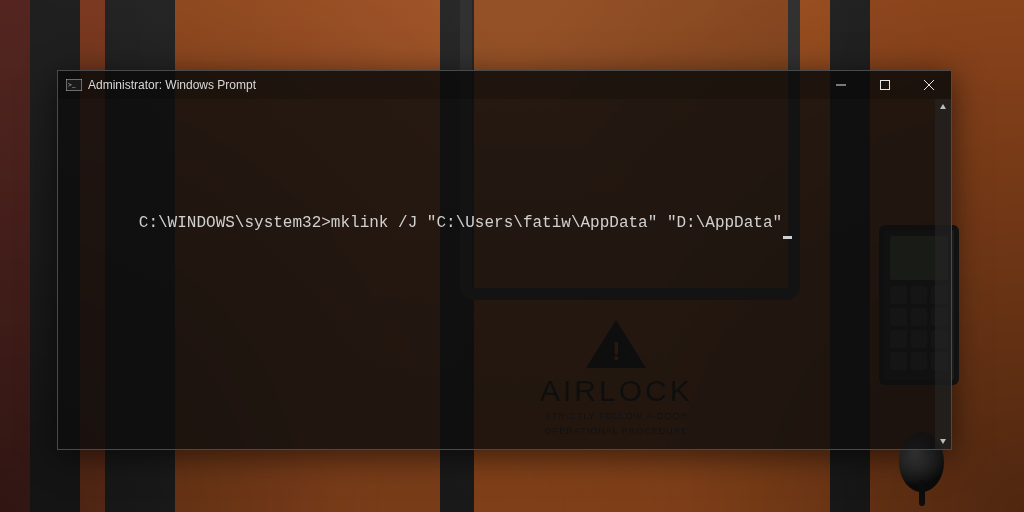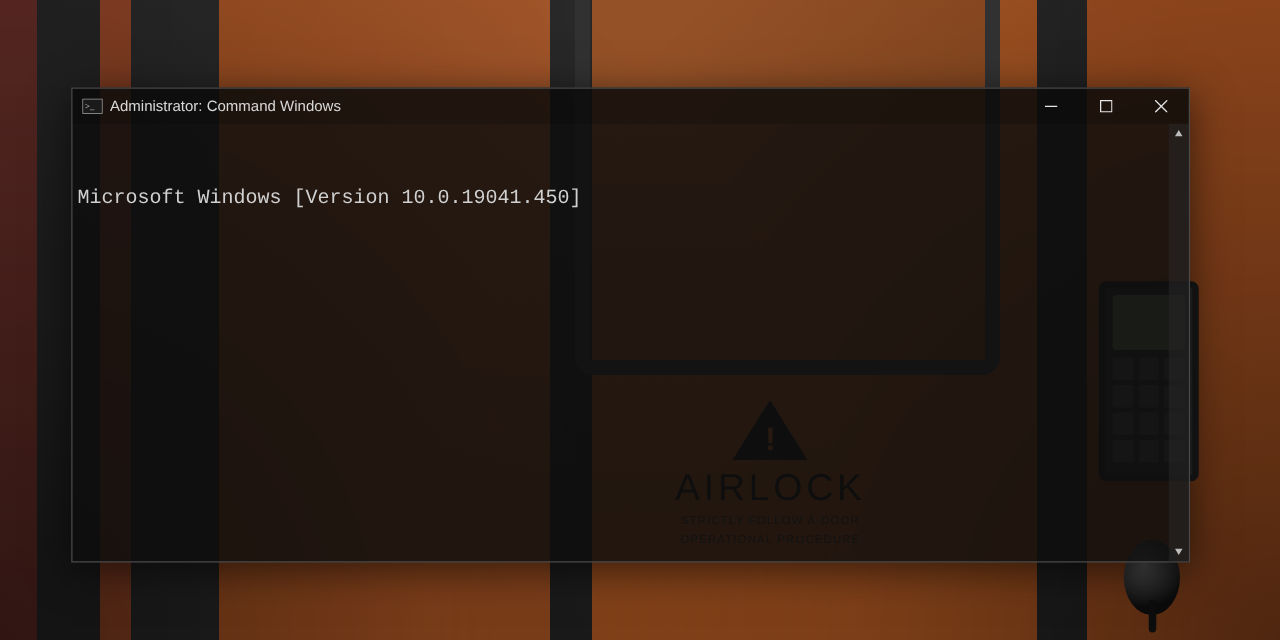--- a/index.html
+++ b/index.html
@@ -226,21 +226,21 @@
 </div>
 
 <div class="cmd-window">
   <div class="titlebar">
     <span class="app-icon">
       <svg viewBox="0 0 16 12">
         <rect x="0" y="0" width="16" height="12" fill="#1a1a1a" stroke="#bcbcbc" stroke-width="1"></rect>
         <text x="2" y="8" font-size="7" fill="#d8d8d8" font-family="Consolas">&gt;_</text>
       </svg>
     </span>
-    <span class="title-text">Administrator: Command Windows</span>
+    <span class="title-text">Administrator: Windows Prompt</span>
     <span class="spacer"></span>
     <div class="win-btn">
       <svg viewBox="0 0 10 10">
           <line x1="0" y1="5" x2="10" y2="5" stroke="#e6e6e6" stroke-width="1"></line>
         </svg>
     </div>
     <div class="win-btn">
       <svg viewBox="0 0 10 10">
           <rect x="0.5" y="0.5" width="9" height="9" fill="none" stroke="#e6e6e6" stroke-width="1"></rect>
         </svg>
@@ -248,22 +248,24 @@
     <div class="win-btn close">
       <svg viewBox="0 0 10 10">
         <line x1="0" y1="0" x2="10" y2="10" stroke="#e6e6e6" stroke-width="1"></line>
         <line x1="10" y1="0" x2="0" y2="10" stroke="#e6e6e6" stroke-width="1"></line>
       </svg>
     </div>
   </div>
 
   <div class="terminal-area">
     <div class="terminal">
-      <span class="line">Microsoft Windows [Version 10.0.19041.450]</span>
       <span class="line"></span>
+      <span class="line prompt-line">
+        <span>C:\WINDOWS\system32&gt;</span><span>mklink /J "C:\Users\fatiw\AppData" "D:\AppData"</span><span class="cursor"></span>
+      </span>
     </div>
     <div class="vscroll">
       <div class="arrow">
         <svg viewBox="0 0 8 8">
             <polygon points="4,1 7,6 1,6" fill="#bcbcbc"></polygon>
           </svg>
       </div>
       <div class="track"></div>
       <div class="arrow">
         <svg viewBox="0 0 8 8">

